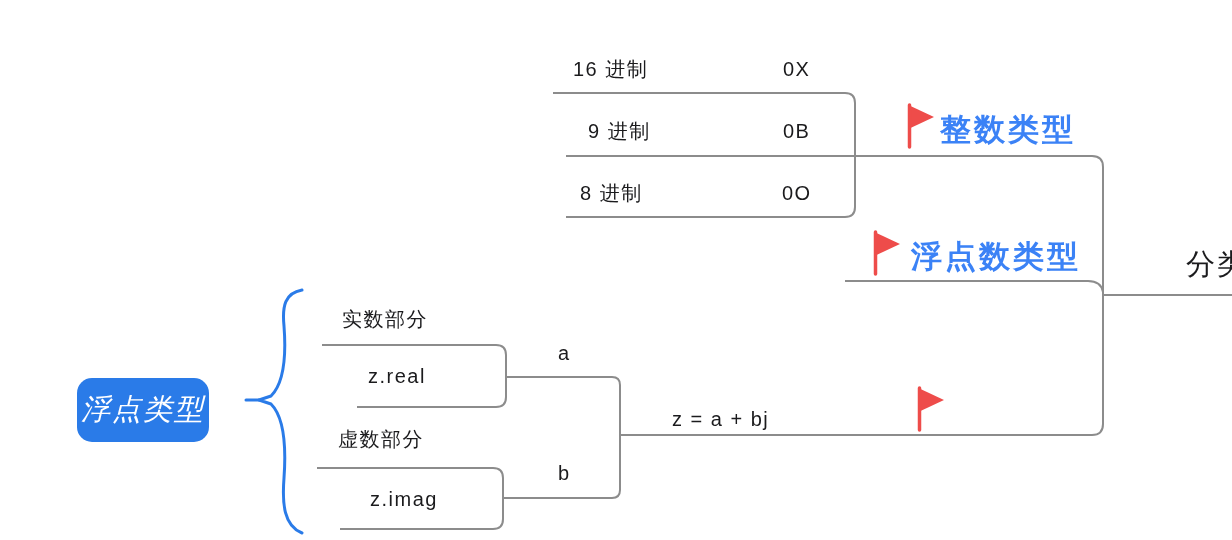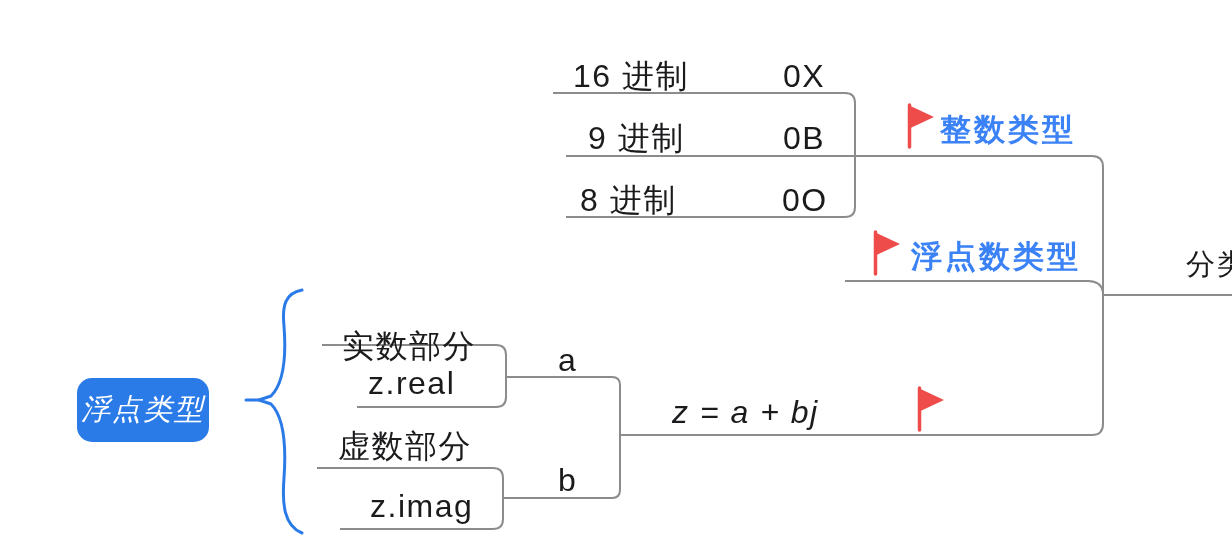--- a/index.html
+++ b/index.html
@@ -7,21 +7,21 @@
     position:relative;
     width:1232px;height:540px;
     background:#ffffff;
     overflow:hidden;
     font-family:"Liberation Sans","DejaVu Sans",sans-serif;
   }
   .lines{position:absolute;left:0;top:0;}
   .t{
     position:absolute;
     line-height:1.08;
-    font-size:32px;
+    font-size:20px;
     color:#1b1b1d;
     white-space:nowrap;
     letter-spacing:1.5px;
   }
   .t.flagged{
     font-weight:bold;
     font-size:31px;
     color:#3b82f6;
     letter-spacing:3px;
   }
@@ -89,24 +89,24 @@
   <div class="t" style="left:588px;top:121px;">9 进制</div>
   <div class="t" style="left:783px;top:121px;">0B</div>
   <div class="t" style="left:580px;top:183px;">8 进制</div>
   <div class="t" style="left:782px;top:183px;">0O</div>
 
   <div class="t flagged" style="left:940px;top:113px;">整数类型</div>
   <div class="t flagged" style="left:911px;top:240px;">浮点数类型</div>
 
   <div class="t root-label" style="left:1154px;top:249px;margin-left:32px;">分类</div>
 
-  <div class="t" style="left:672px;top:395px;font-style:italic;">z = a + bj</div>
+  <div class="t" style="left:672px;top:409px;">z = a + bj</div>
   <div class="t" style="left:558px;top:343px;">a</div>
   <div class="t" style="left:558px;top:463px;">b</div>
-  <div class="t" style="left:342px;top:309px;margin-top:20px;">实数部分</div>
+  <div class="t" style="left:342px;top:309px;">实数部分</div>
   <div class="t" style="left:368px;top:366px;">z.real</div>
   <div class="t" style="left:338px;top:429px;">虚数部分</div>
   <div class="t" style="left:370px;top:489px;">z.imag</div>
 
   <div class="float-node">
     <span>浮点类型</span>
   </div>
 
 </div>
 

